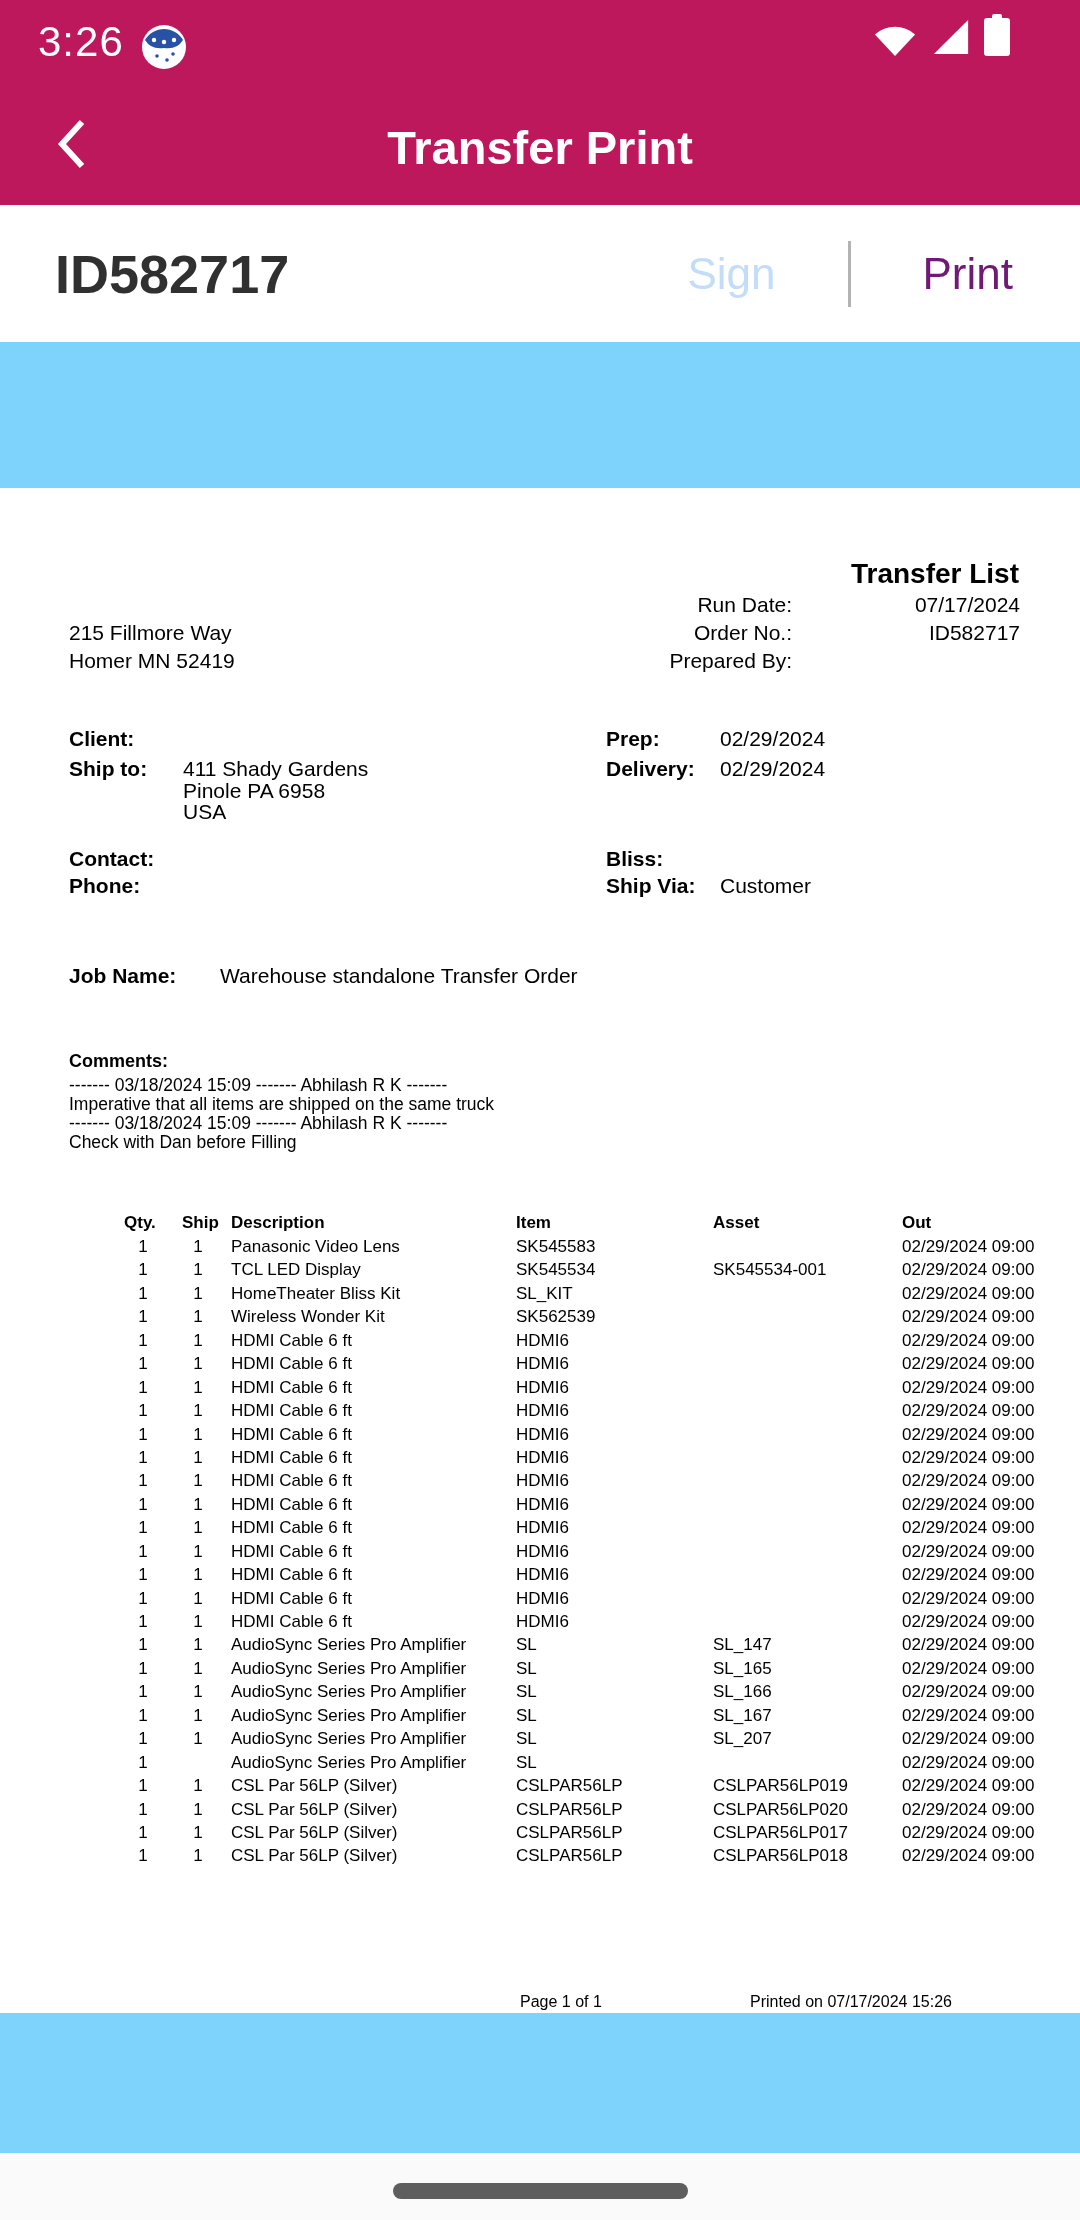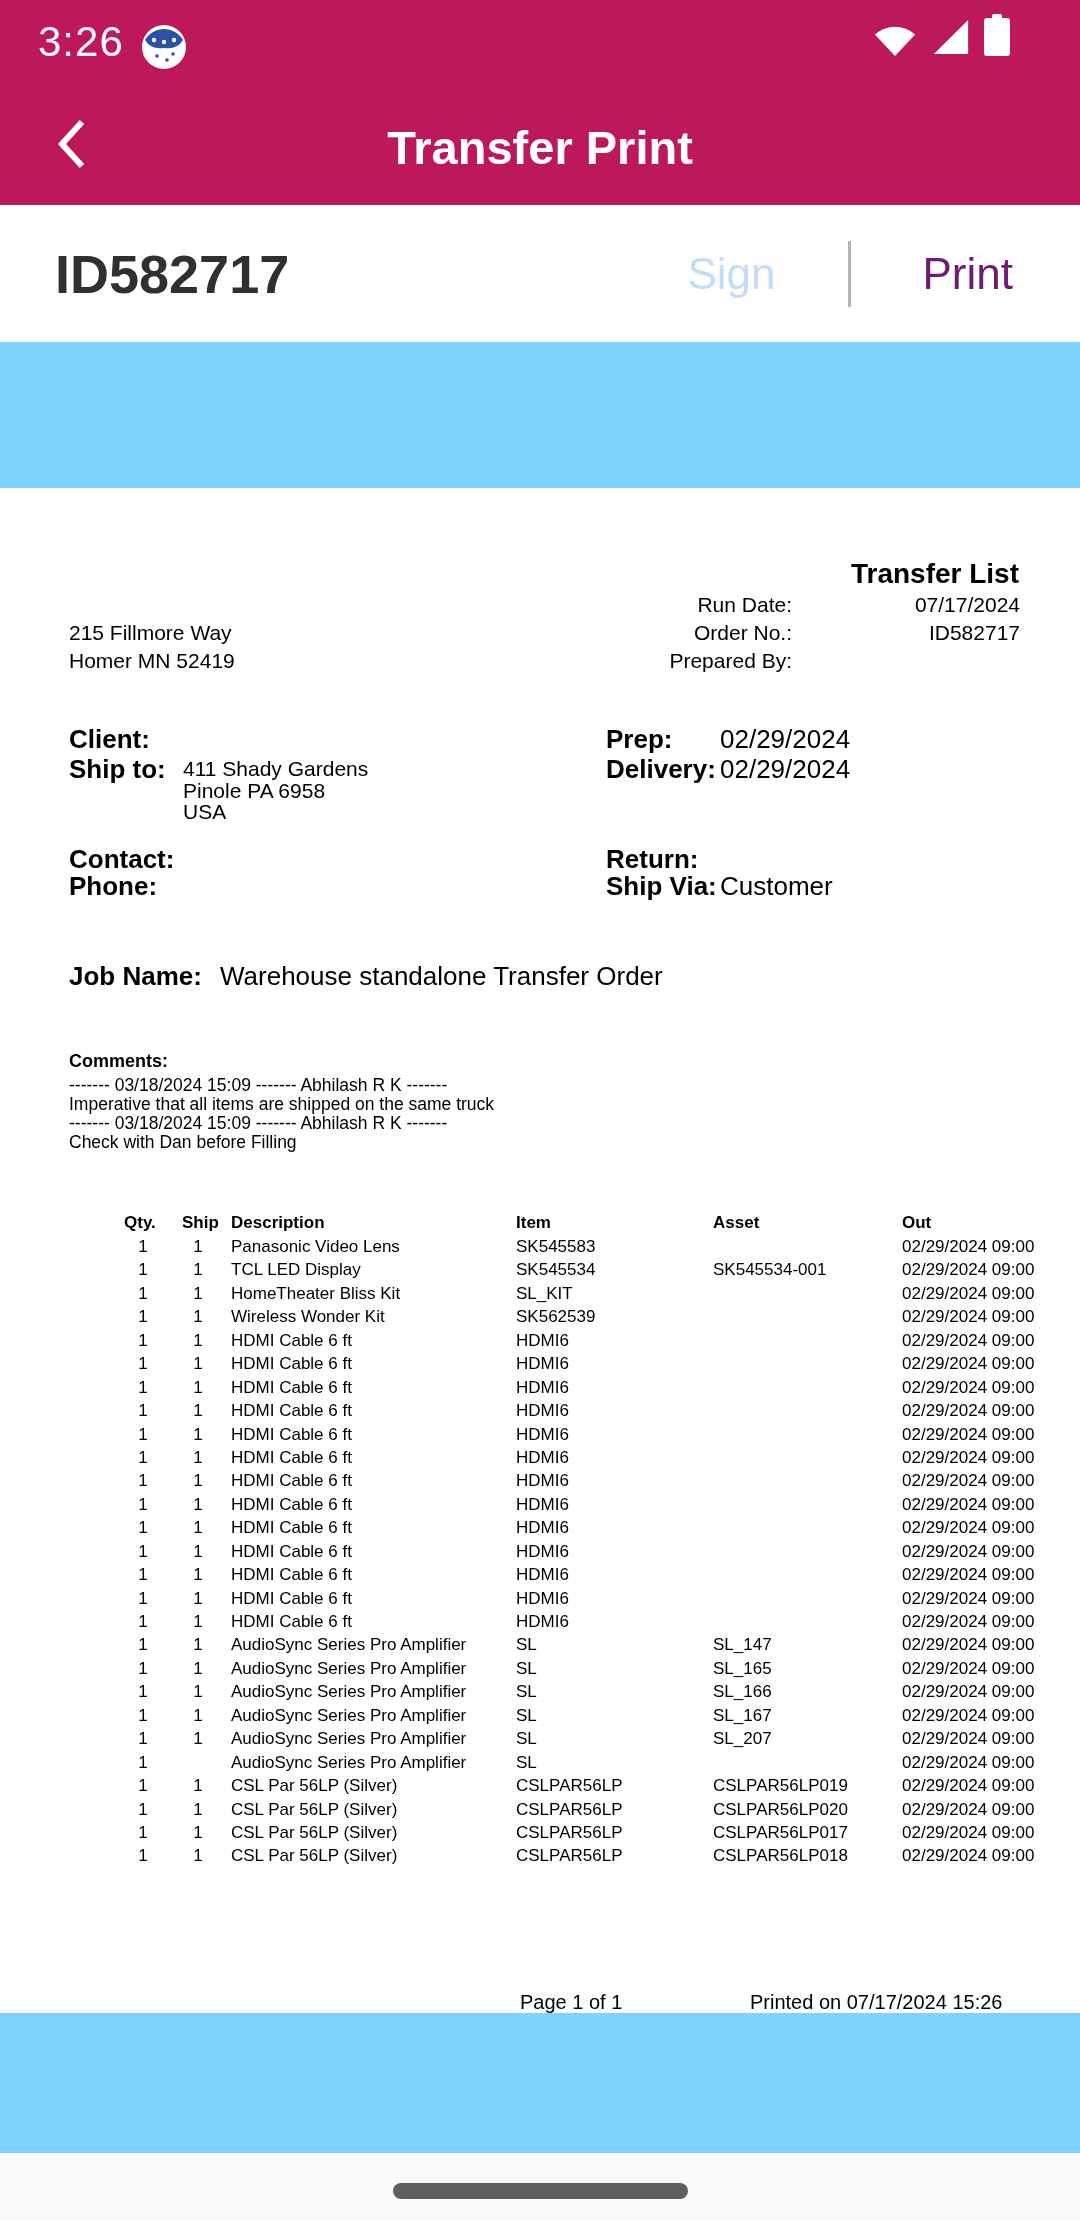--- a/index.html
+++ b/index.html
@@ -35,21 +35,21 @@
   .preview-area { position:absolute; left:0; top:342px; width:1080px; height:1811px; background:#7dd3fc; }
   .page { position:absolute; left:0; top:146px; width:1080px; height:1525px; background:#ffffff; color:#000; }
 
   .doc-title { position:absolute; top:69px; right:61px; font-size:28px; font-weight:bold; line-height:34px; }
   .meta-block { position:absolute; top:103px; left:0; right:0; }
   .meta-row { display:flex; justify-content:flex-end; height:28px; line-height:28px; font-size:21px; padding-right:60px; }
   .meta-label { width:260px; text-align:right; }
   .meta-value { width:228px; text-align:right; }
   .addr-block { position:absolute; top:131px; left:69px; font-size:21px; line-height:28px; }
 
-  .f-row { position:absolute; left:0; right:0; height:26px; line-height:26px; font-size:26px;text-decoration:underline; }
+  .f-row { position:absolute; left:0; right:0; height:26px; line-height:26px; font-size:21px;text-decoration:underline; }
   .fl   { position:absolute; left:69px;  font-weight:bold; }
   .fv   { position:absolute; left:183px; }
   .frl  { position:absolute; left:606px; font-weight:bold; }
   .frv  { position:absolute; left:720px; }
   .row-client { top:238px; } .row-shipto { top:268px; }
   .row-contact { top:358px; } .row-phone { top:385px; }
   .shipto-values { position:absolute; left:183px; top:270px; font-size:21px; line-height:21.5px; }
   .row-jobname { top:475px; }
   .jobv { position:absolute; left:220px; }
 
@@ -58,21 +58,21 @@
 
   .items-table { position:absolute; left:0; right:0; top:723px;margin-left:48px; }
   .t-header { position:relative; height:24px; }
   .h { position:absolute; top:0; font-size:17px; font-weight:bold; line-height:24px; white-space:nowrap; }
   .h-qty{left:76px;} .h-ship{left:134px;} .h-desc{left:183px;} .h-item{left:468px;} .h-asset{left:665px;} .h-out{left:854px;}
   .t-row { position:relative; height:23.45px; }
   .c { position:absolute; top:0; font-size:17px; line-height:23.45px; white-space:nowrap; }
   .c-qty{left:70px; width:50px; text-align:center;} .c-ship{left:124px; width:52px; text-align:center;}
   .c-desc{left:183px;} .c-item{left:468px;} .c-asset{left:665px;} .c-out{left:854px;}
 
-  .page-footer { position:absolute; left:0; right:0; top:1504px; height:20px; font-size:20px; line-height:20px; }
+  .page-footer { position:absolute; left:0; right:0; top:1504px; height:20px; font-size:16px; line-height:20px; }
   .pf-page { position:absolute; left:520px; }
   .pf-printed { position:absolute; left:744px;margin-left:6px; }
 
   
   .bottom-bar { position:absolute; left:0; top:2153px; width:1080px; height:67px; background:#FAFAFA; }
   .home-pill { position:absolute; left:393px; top:30px; width:295px; height:16px; border-radius:9px; background:#5E5E5E; }
 </style>
 </head>
 <body>
 
@@ -174,21 +174,21 @@
       </div>
       <div class="shipto-values">
         <div>411 Shady Gardens</div>
         <div>Pinole PA 6958</div>
         <div>USA</div>
       </div>
 
       <div class="f-row row-contact">
         <span class="fl">Contact:</span>
         <span class="fv"></span>
-        <span class="frl">Return:</span>
+        <span class="frl">Bliss:</span>
         <span class="frv"></span>
       </div>
       <div class="f-row row-phone">
         <span class="fl">Phone:</span>
         <span class="fv"></span>
         <span class="frl">Ship Via:</span>
         <span class="frv">Customer</span>
       </div>
 
       <div class="f-row row-jobname">

